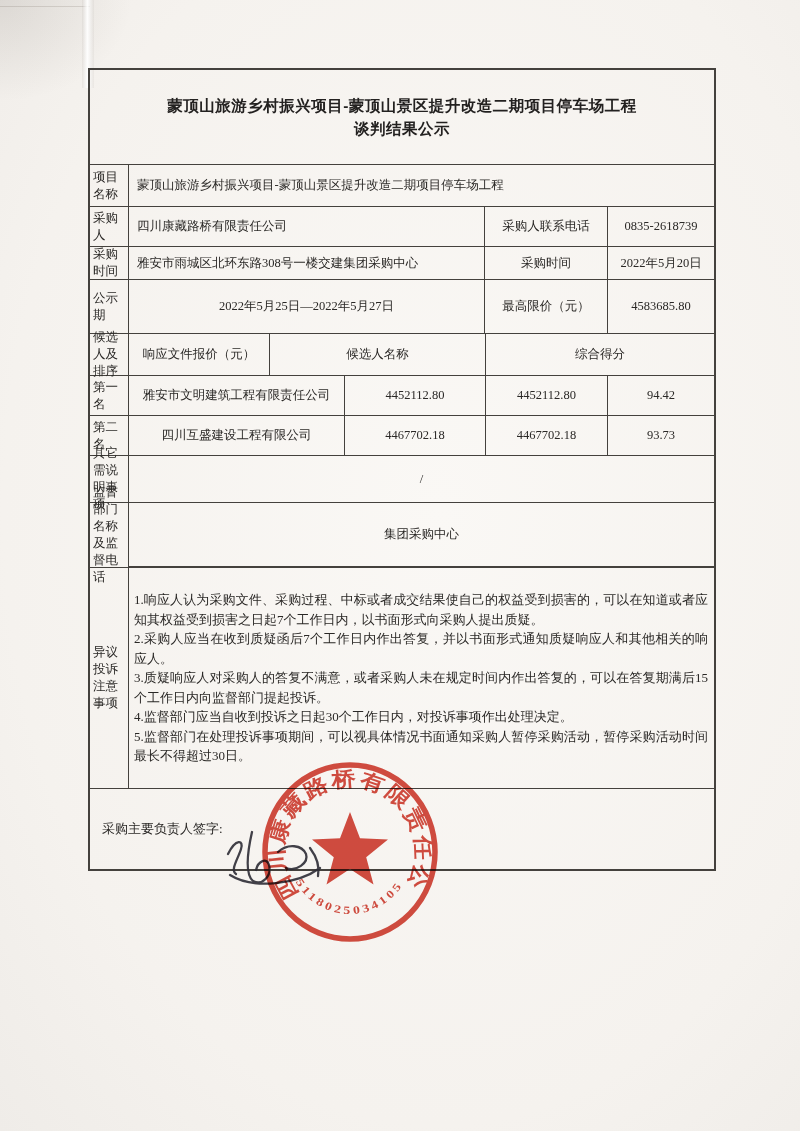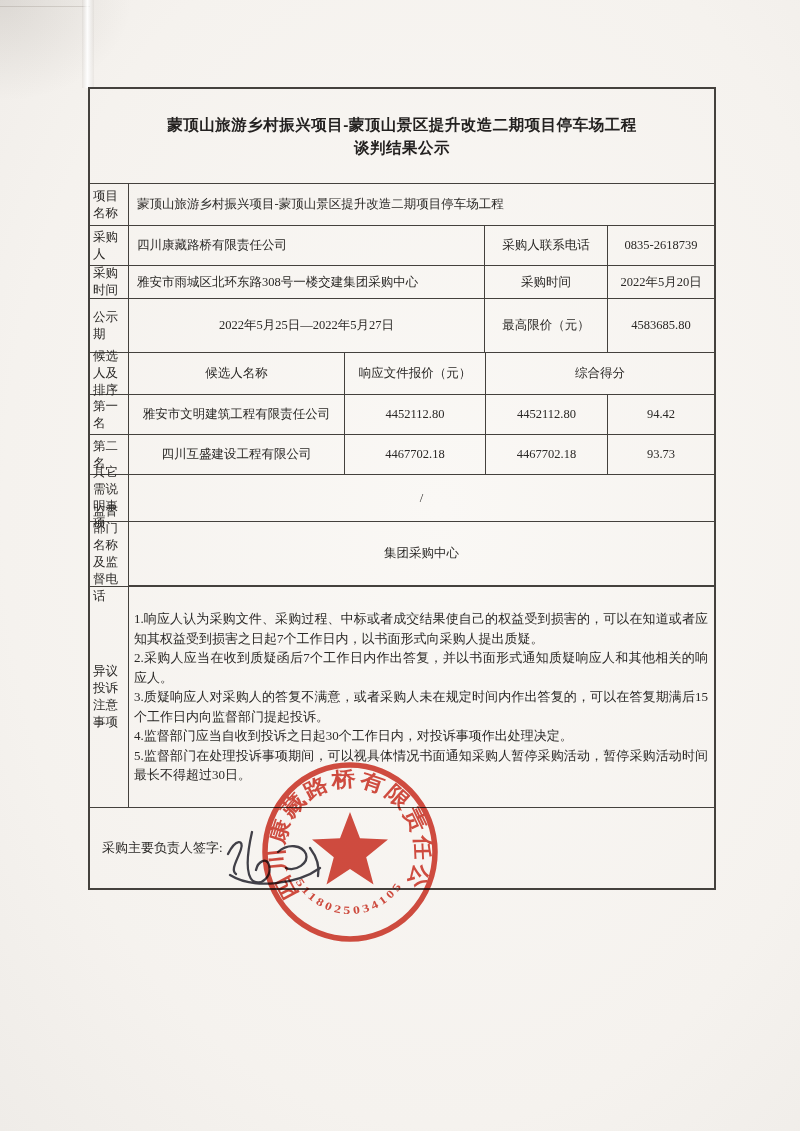--- a/index.html
+++ b/index.html
@@ -12,21 +12,21 @@
   }
   .page{position:absolute;inset:0;background:
     radial-gradient(ellipse at 55% 45%, #faf8f5 0%, #f5f2ee 70%, #efece8 100%);}
   .corner-shade{position:absolute;left:0;top:0;width:130px;height:100px;
     background:radial-gradient(ellipse at 0 0, rgba(70,60,50,.12), rgba(70,60,50,0) 72%);pointer-events:none;}
   .crease{position:absolute;left:82px;top:0;width:12px;height:88px;
     background:linear-gradient(90deg,rgba(90,80,70,.08),rgba(255,255,255,.9) 45%,rgba(90,80,70,.07));pointer-events:none;}
   .edge-top{position:absolute;left:0;top:6px;width:90px;height:1px;background:rgba(100,90,80,.18);}
 
   .doc-table{
-    position:absolute;left:88px;top:87px;width:628px;
+    position:absolute;left:88px;top:68px;width:628px;
     border:2px solid #44413d;box-sizing:border-box;
     background:transparent;
   }
   .row{display:flex;border-bottom:1px solid #44413d;box-sizing:border-box;align-items:stretch;}
   .row.last{border-bottom:none;padding-left:7px;}
   .cell{border-right:1px solid #44413d;box-sizing:border-box;display:flex;align-items:center;
     font-size:12.5px;line-height:1.35;}
   .cell.no-r{border-right:none;}
   .center{justify-content:center;text-align:center;}
   .left{justify-content:flex-start;text-align:left;padding-left:8px;padding-right:4px;}
@@ -107,22 +107,22 @@
 
     <div class="row h54">
       <div class="cell c-label">公示期</div>
       <div class="cell c-val center">2022年5月25日—2022年5月27日</div>
       <div class="cell c-plabel center">最高限价（元）</div>
       <div class="cell c-pval center no-r">4583685.80</div>
     </div>
 
     <div class="row h42">
       <div class="cell c-label">候选人及排序</div>
+      <div class="cell c-price center">响应文件报价（元）</div>
       <div class="cell c-name center">候选人名称</div>
-      <div class="cell c-price center">响应文件报价（元）</div>
       <div class="cell c-score center no-r">综合得分</div>
     </div>
 
     <div class="row h40">
       <div class="cell c-label">第一名</div>
       <div class="cell c-name center">雅安市文明建筑工程有限责任公司</div>
       <div class="cell c-price center">4452112.80</div>
       <div class="cell c-final center">4452112.80</div>
       <div class="cell c-score center no-r">94.42</div>
     </div>

